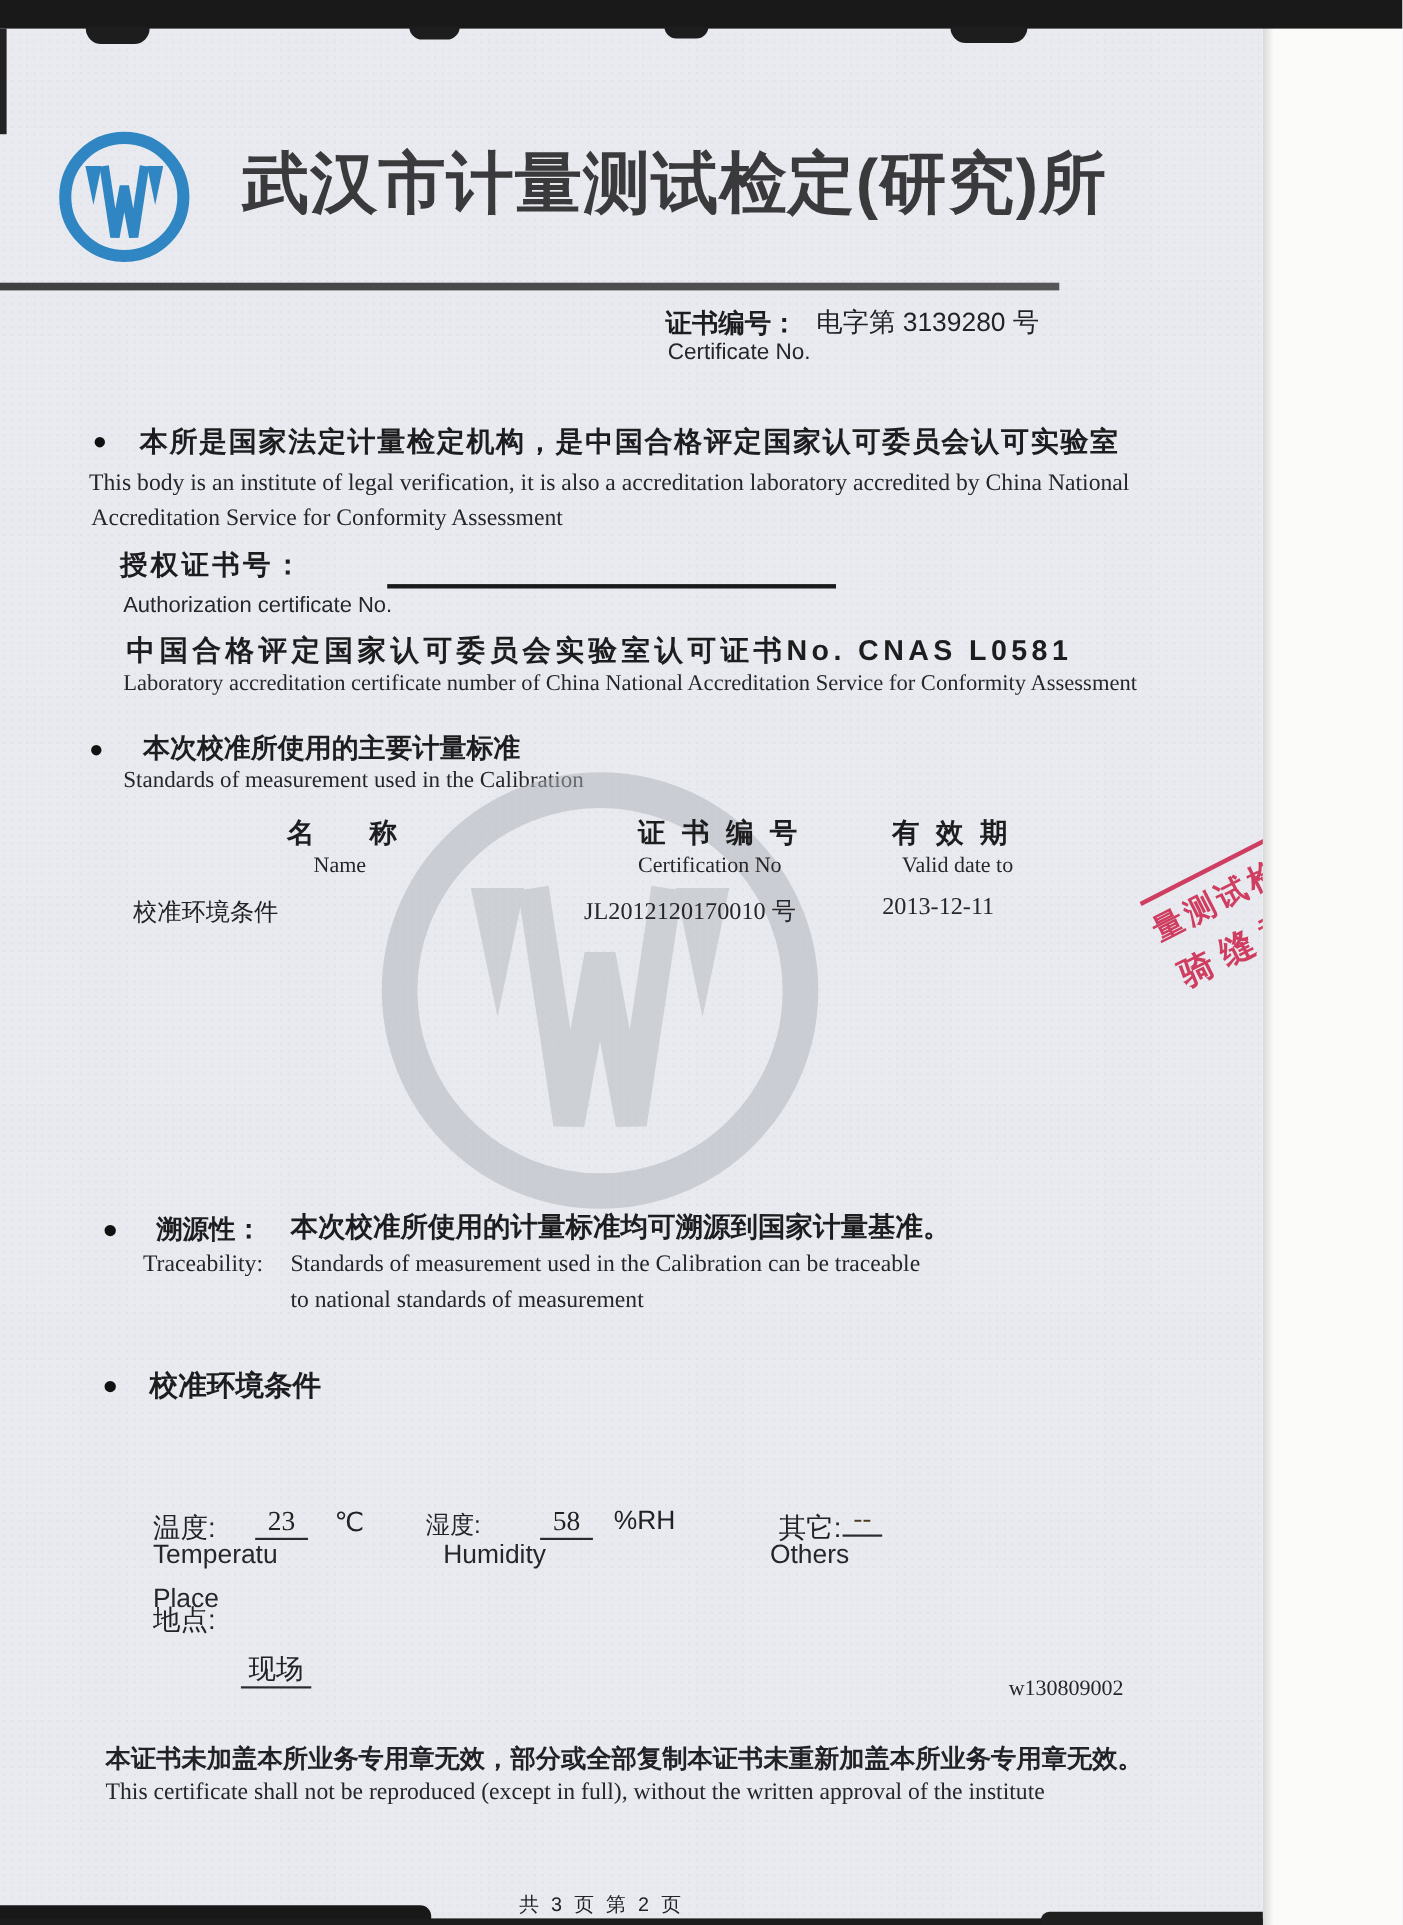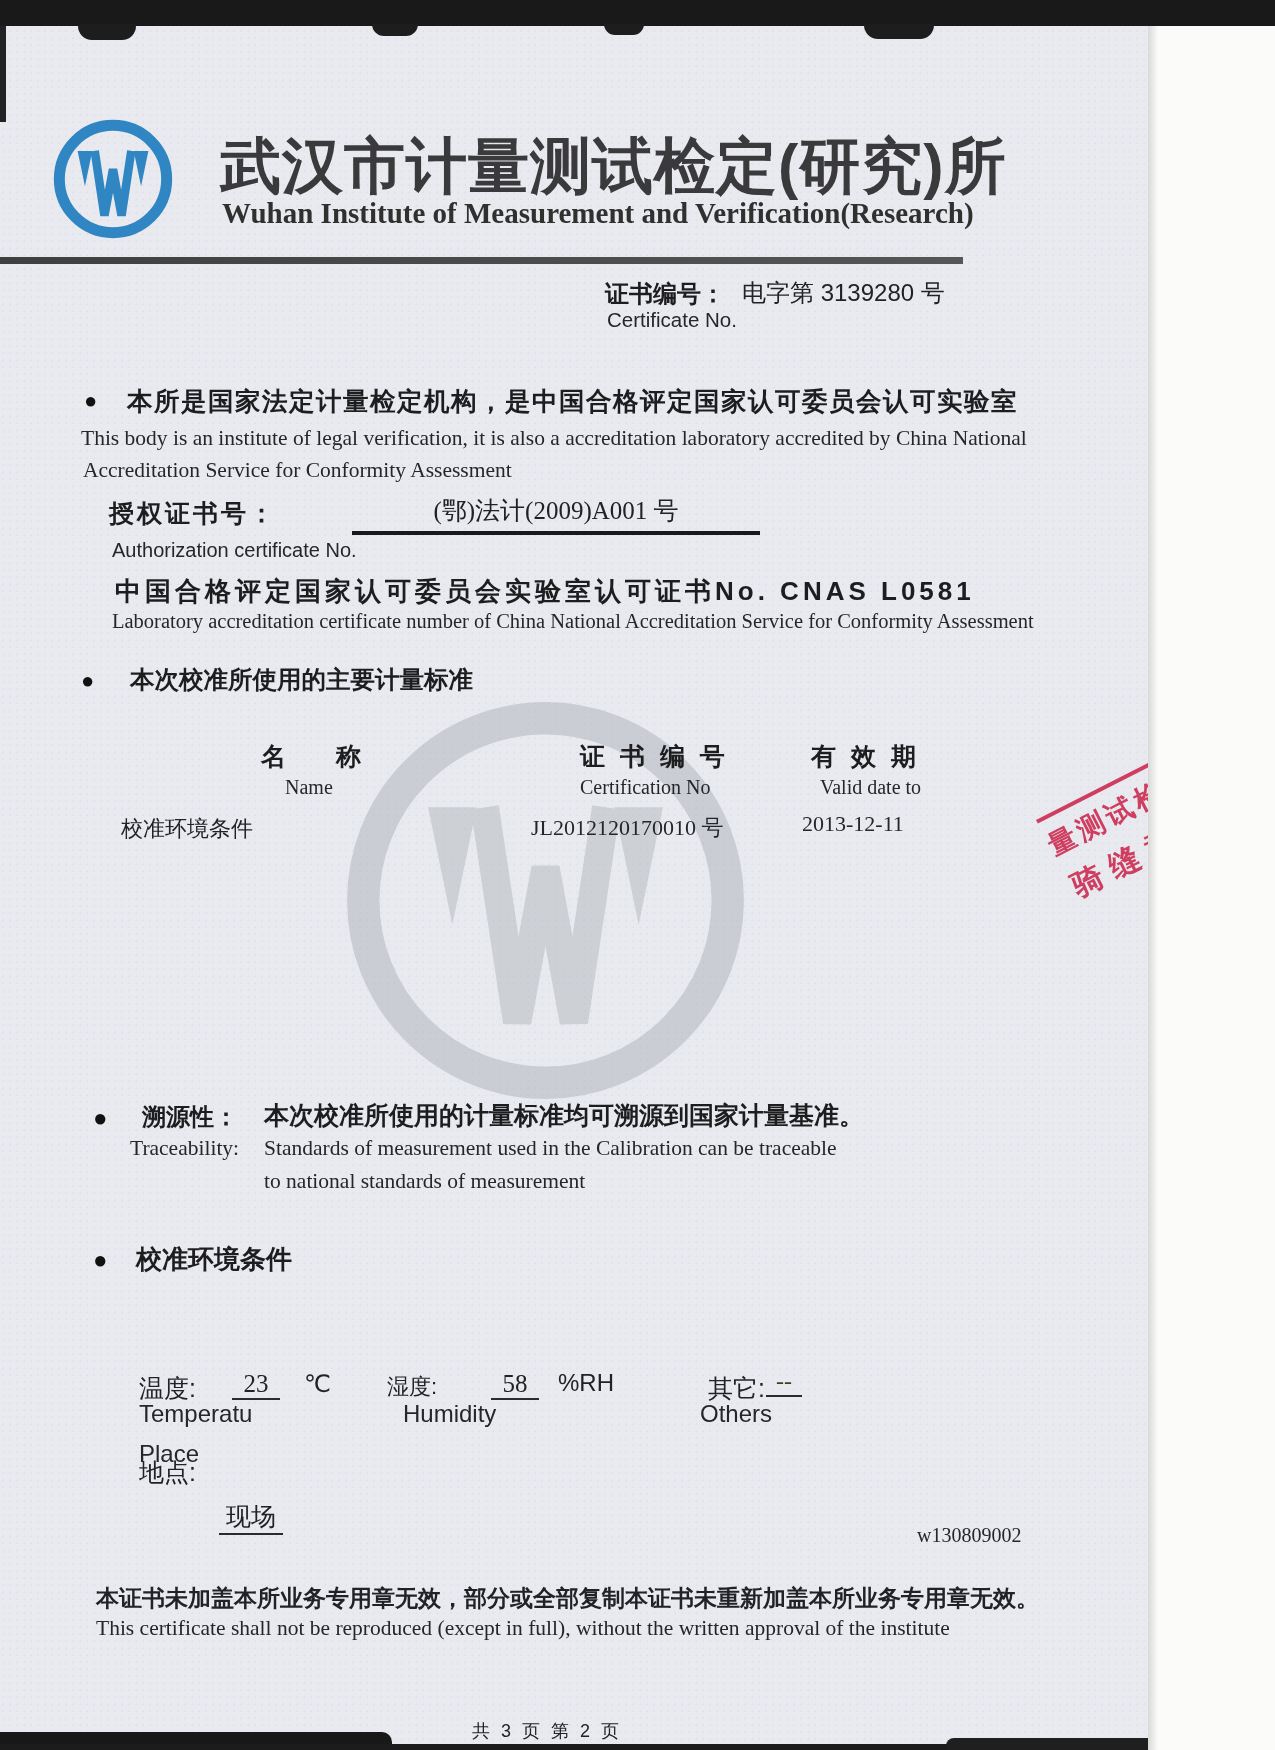--- a/index.html
+++ b/index.html
@@ -57,42 +57,41 @@
 <div class="paper">
 
   <svg class="abs" style="left:52px;top:118px;width:122px;height:122px;" viewBox="0 0 100 100">
     <circle cx="50" cy="50" r="44" fill="none" stroke="#2f86c2" stroke-width="9"></circle>
     <path d="M21 27 L33 27 L27 56 Z" fill="#2f86c2"></path>
     <path d="M79 27 L67 27 L73 56 Z" fill="#2f86c2"></path>
     <polyline points="35,27 43,80 50,42 57,80 65,27" fill="none" stroke="#2f86c2" stroke-width="7"></polyline>
   </svg>
 
   <div class="abs title-zh">武汉市计量测试检定(研究)所</div>
-  <div class="abs title-en serif">Wuhan Institute of Measurement and Verification(Research)</div>
   <div class="abs header-rule"></div>
 
   <div class="abs zh-b" style="left:605px;top:278px;font-size:24px;font-weight:600;">证书编号：</div>
   <div class="abs zh-m" style="left:742px;top:277px;font-size:24px;">电字第 3139280 号</div>
   <div class="abs en sans" style="left:607px;top:308px;font-size:20.5px;">Certificate No.</div>
 
   <span class="abs bullet" style="left:84px;top:388px;">●</span>
   <div class="abs zh-b" style="left:127px;top:384px;font-size:25.5px;letter-spacing:1.5px;">本所是国家法定计量检定机构，是中国合格评定国家认可委员会认可实验室</div>
   <div class="abs en serif" style="left:81px;top:426px;font-size:21.5px;">This body is an institute of legal verification, it is also a accreditation laboratory accredited by China National</div>
   <div class="abs en serif" style="left:83px;top:458px;font-size:21.5px;">Accreditation Service for Conformity Assessment</div>
 
   <div class="abs zh-b" style="left:109px;top:497px;font-size:25px;letter-spacing:3px;">授权证书号：</div>
-  <div class="abs serif zh-m" style="left:352px;top:494px;width:408px;text-align:center;font-size:25px;">(鄂)法计(2009)A001 号</div>
   <div class="abs auth-underline"></div>
   <div class="abs en sans" style="left:112px;top:539px;font-size:20px;">Authorization certificate No.</div>
 
   <div class="abs zh-b" style="left:115px;top:574px;font-size:26px;letter-spacing:4px;">中国合格评定国家认可委员会实验室认可证书No. CNAS L0581</div>
   <div class="abs en serif" style="left:112px;top:610px;font-size:20.5px;">Laboratory accreditation certificate number of China National Accreditation Service for Conformity Assessment</div>
 
   <span class="abs bullet" style="left:81px;top:668px;">●</span>
   <div class="abs zh-b" style="left:130px;top:663px;font-size:24.5px;">本次校准所使用的主要计量标准</div>
+  <div class="abs en serif" style="left:112px;top:696px;font-size:21px;">Standards of measurement used in the Calibration</div>
 
   <svg class="abs watermark" viewBox="0 0 100 100">
     <circle cx="50" cy="50" r="45" fill="none" stroke="#aeb1b8" stroke-width="8"></circle>
     <path d="M21 27 L33 27 L27 56 Z" fill="#b4b7bd"></path>
     <path d="M79 27 L67 27 L73 56 Z" fill="#b4b7bd"></path>
     <polyline points="35,27 43,80 50,42 57,80 65,27" fill="none" stroke="#b4b7bd" stroke-width="7"></polyline>
   </svg>
 
   <div>
     <div class="abs zh-b pre" style="left:261px;top:740px;font-size:25px;">名　　称</div>

